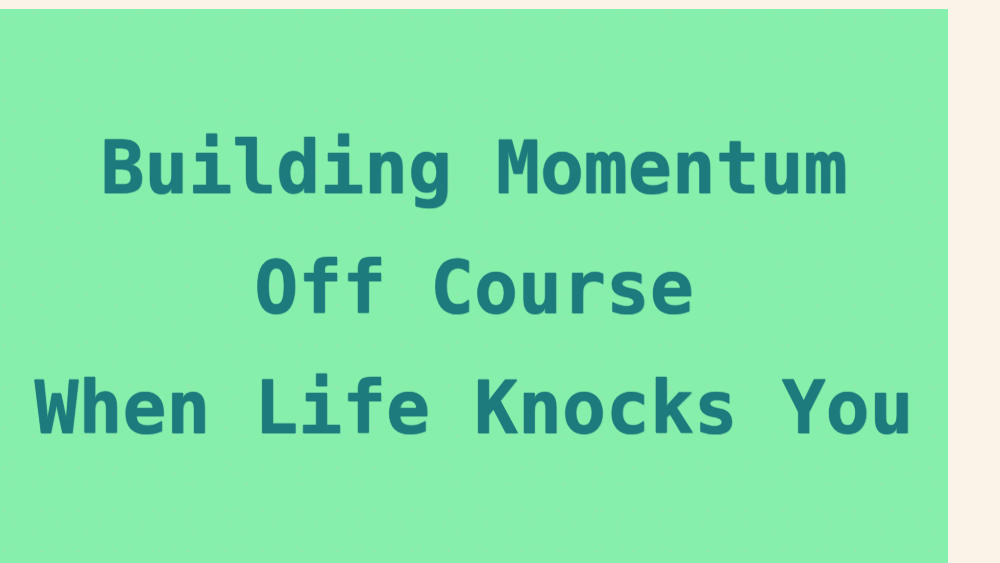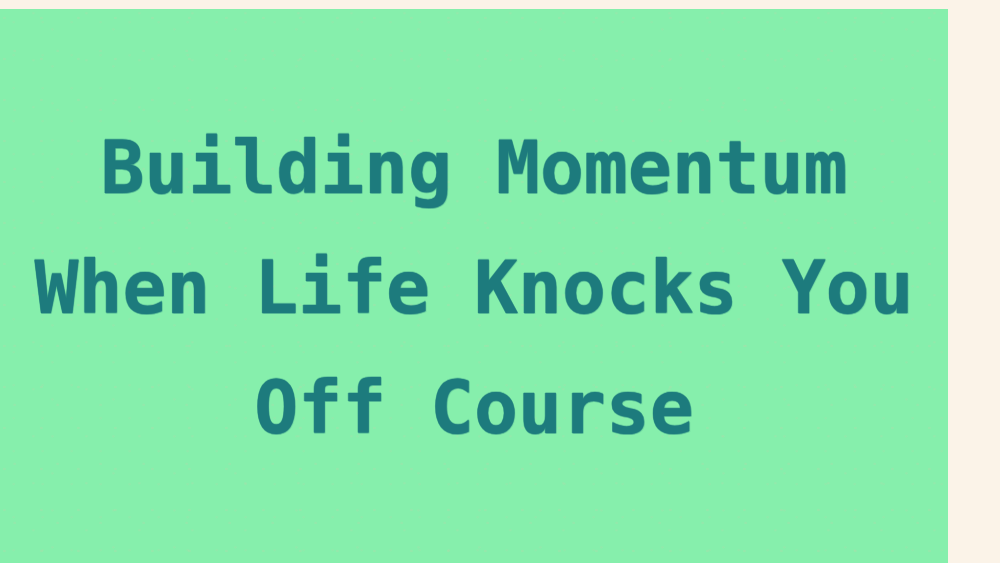--- a/index.html
+++ b/index.html
@@ -70,17 +70,17 @@
 </style>
 </head>
 <body>
 
 <div id="canvas">
 
   <div id="paper-grain"></div>
 
   <h1 id="headline">
     <span class="line">Building Momentum</span>
+    <span class="line">Off Course</span>
     <span class="line">When Life Knocks You</span>
-    <span class="line">Off Course</span>
   </h1>
 
 </div>
 
 </body></html>

